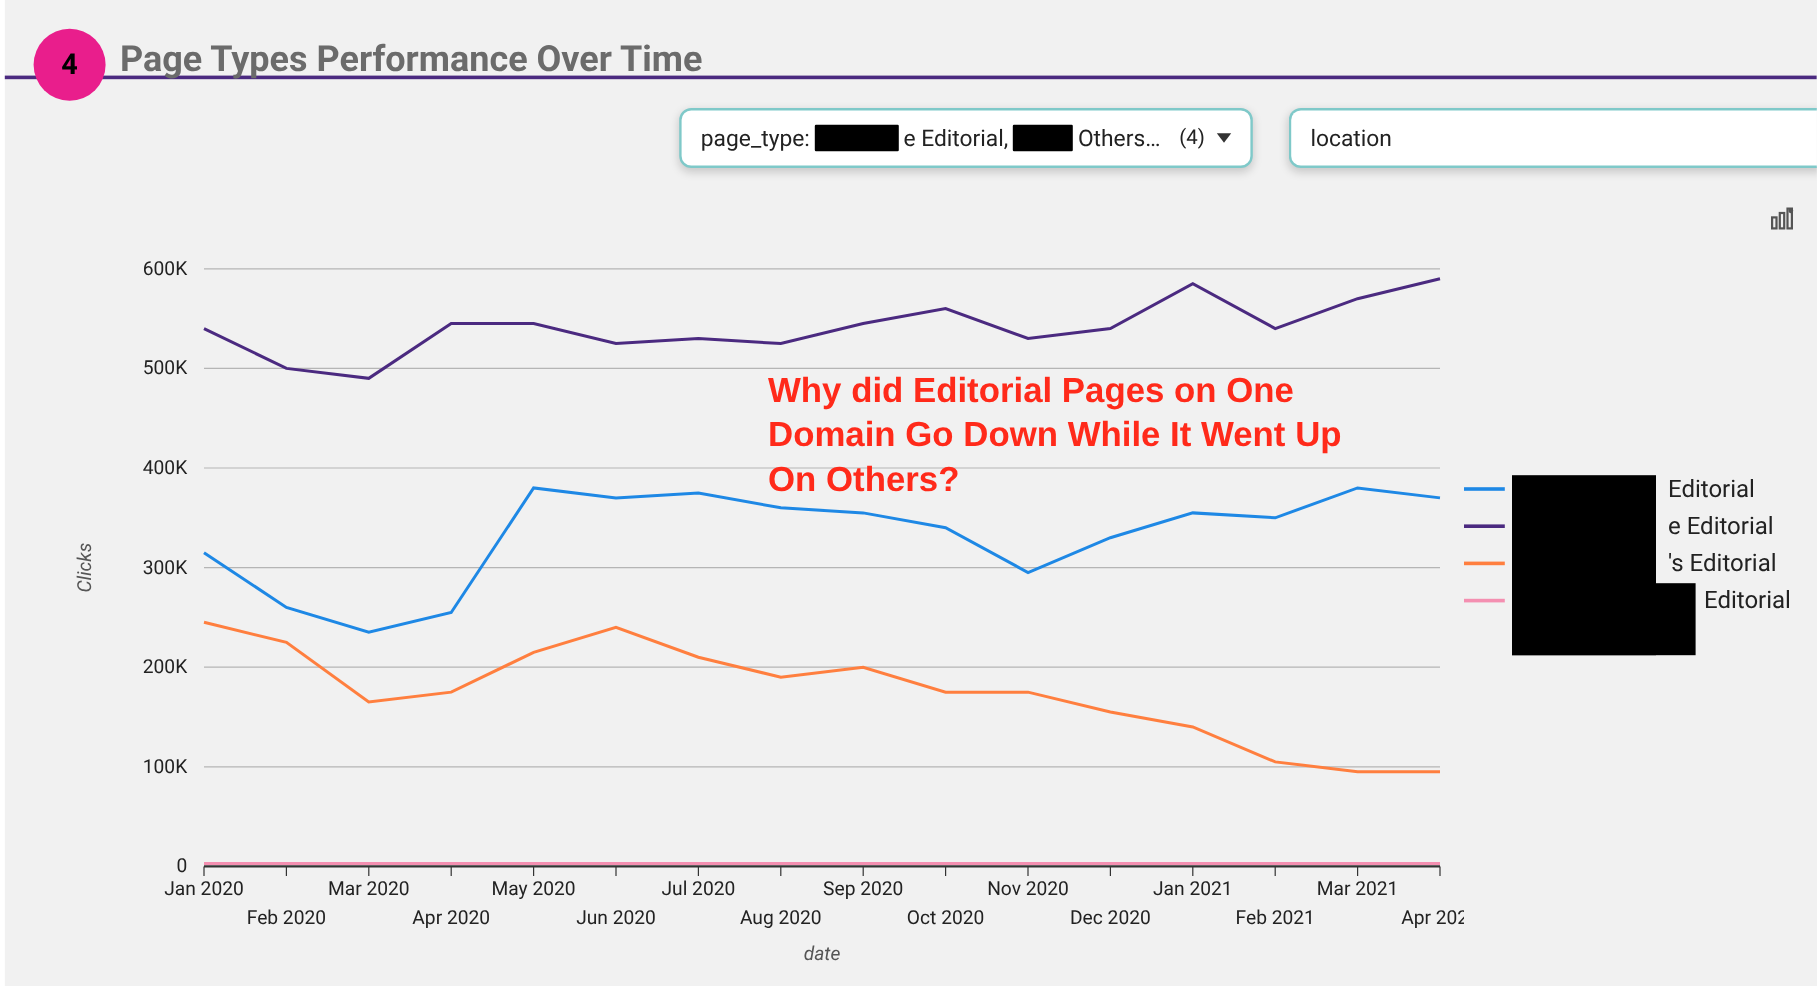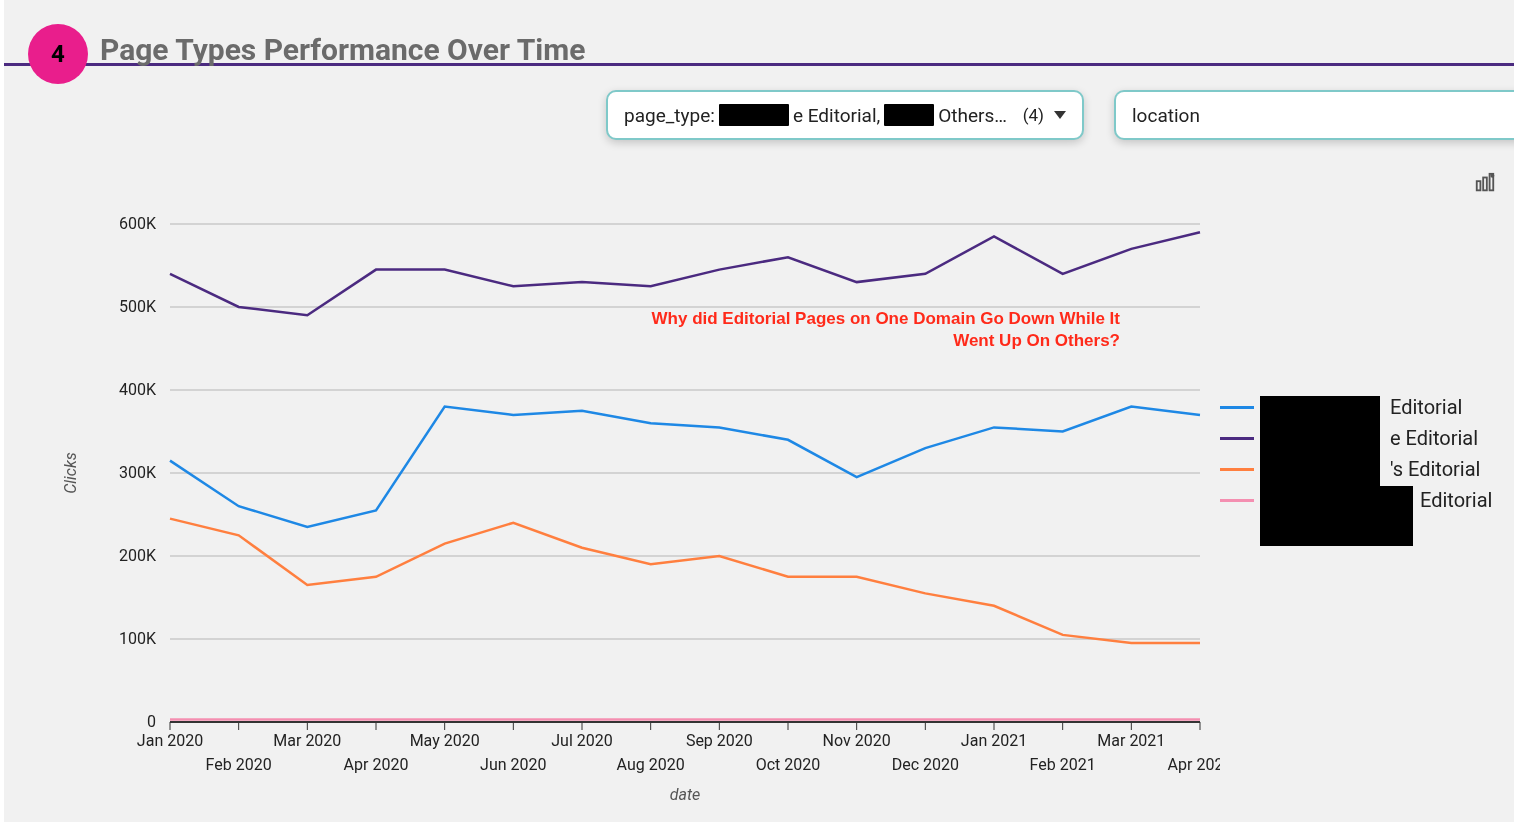--- a/index.html
+++ b/index.html
@@ -52,21 +52,20 @@
     font-weight: 700;
     color: #6b6b6b;
   }
   
   .filters {
     position: absolute;
     top: 90px;
     left: 0;
     right: 0;
     height: 60px;
-    margin-left: 40px;
   }
   .filter-pill {
     position: absolute;
     height: 50px;
     background: #fff;
     border: 2px solid #7fc9c9;
     border-radius: 10px;
     box-shadow: 0 3px 8px rgba(0,0,0,.18);
     display: flex;
     align-items: center;
@@ -146,24 +145,23 @@
     stroke-width: 2.5;
   }
   
   .annotation {
     position: absolute;
     left: 636px;
     top: 308px;
     width: 480px;
     color: #ff2a1a;
     font-weight: 700;
-    font-size: 17px;
+    font-size: 29px;
     line-height: 1.28;
     font-family: Helvetica, Arial, sans-serif;
-    text-align: right;
   }
   
   .legend {
     position: absolute;
     left: 1216px;
     top: 392px;
     width: 298px;
   }
   .legend-redact-block {
     position: absolute;

